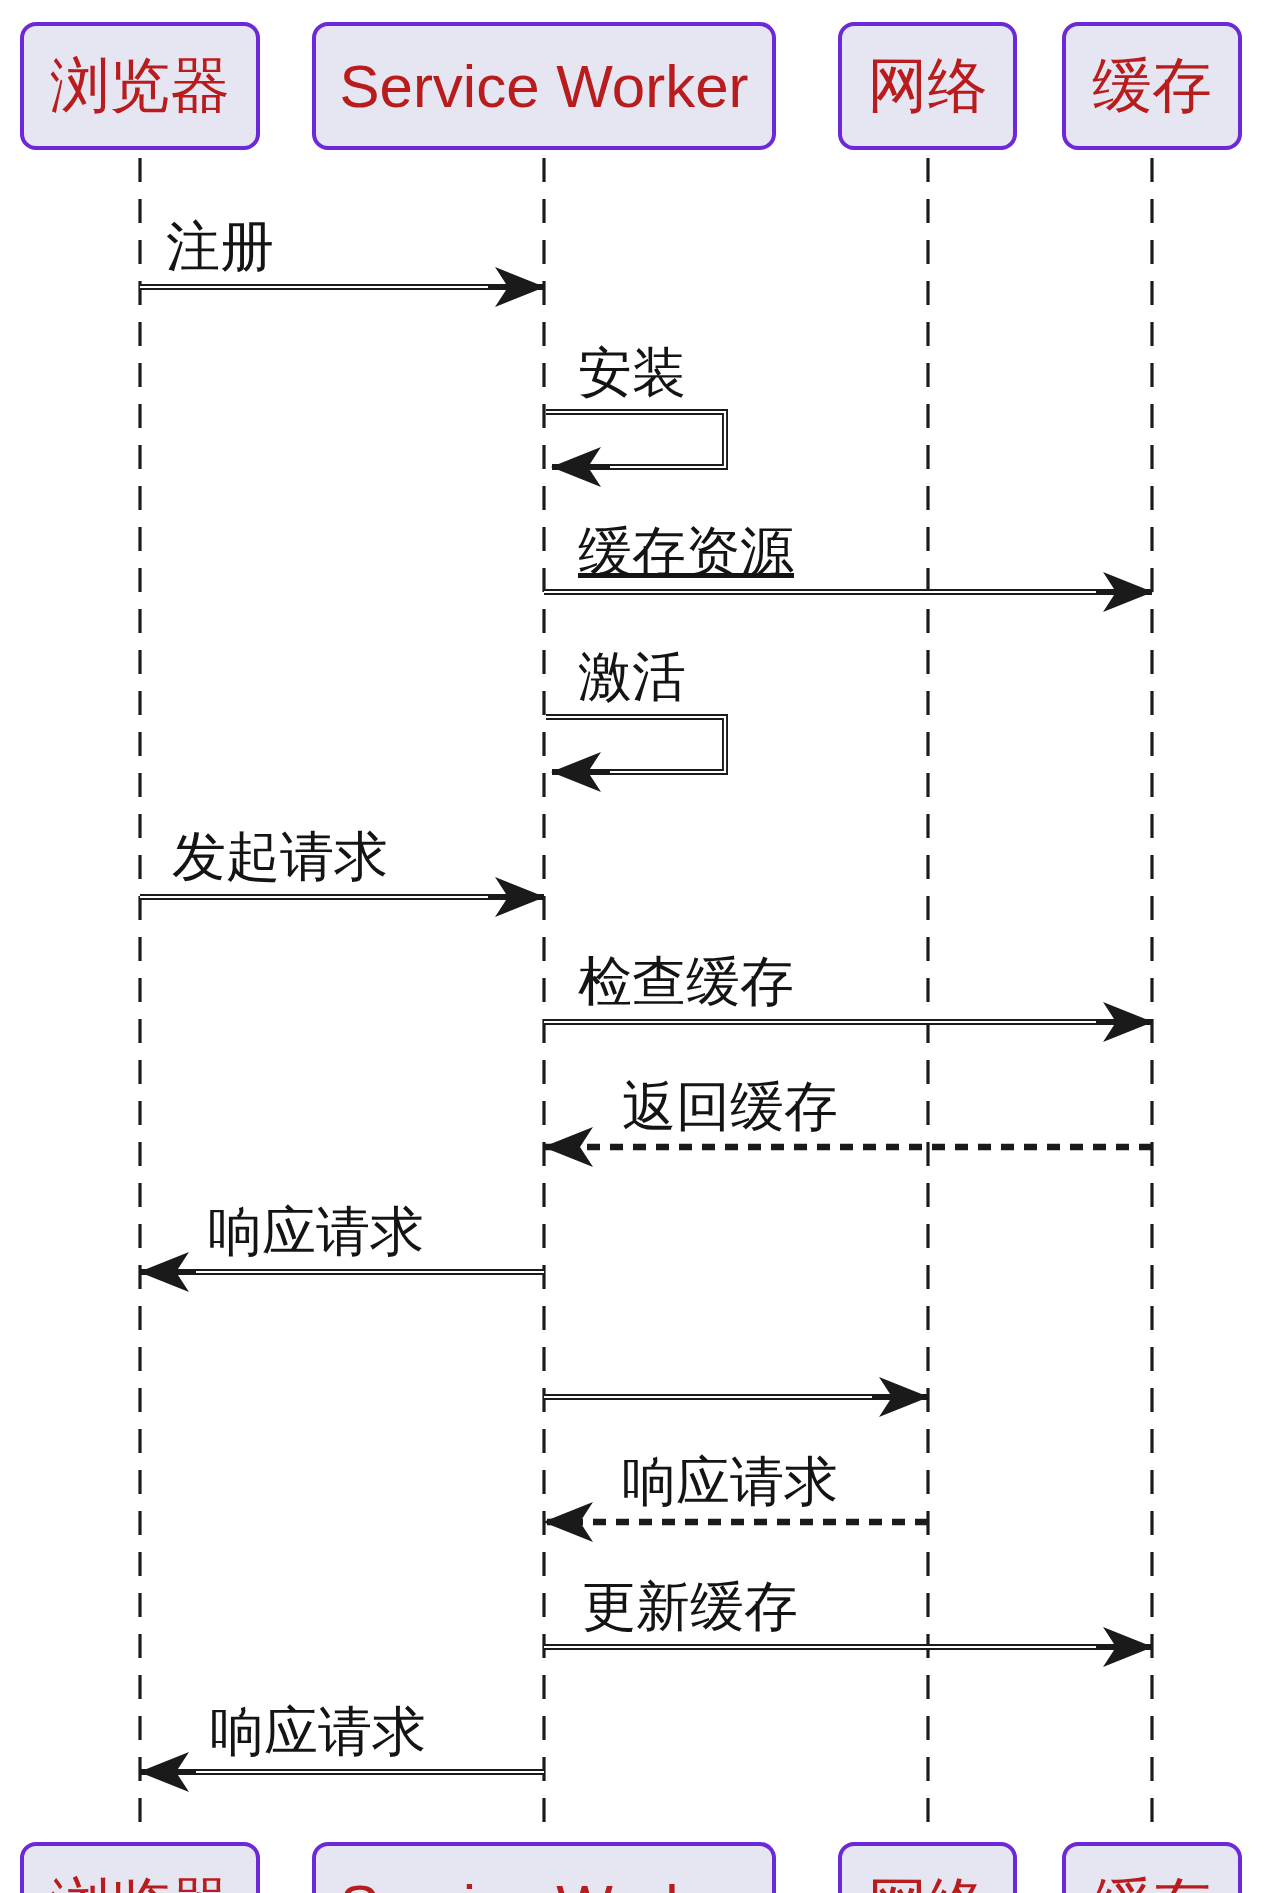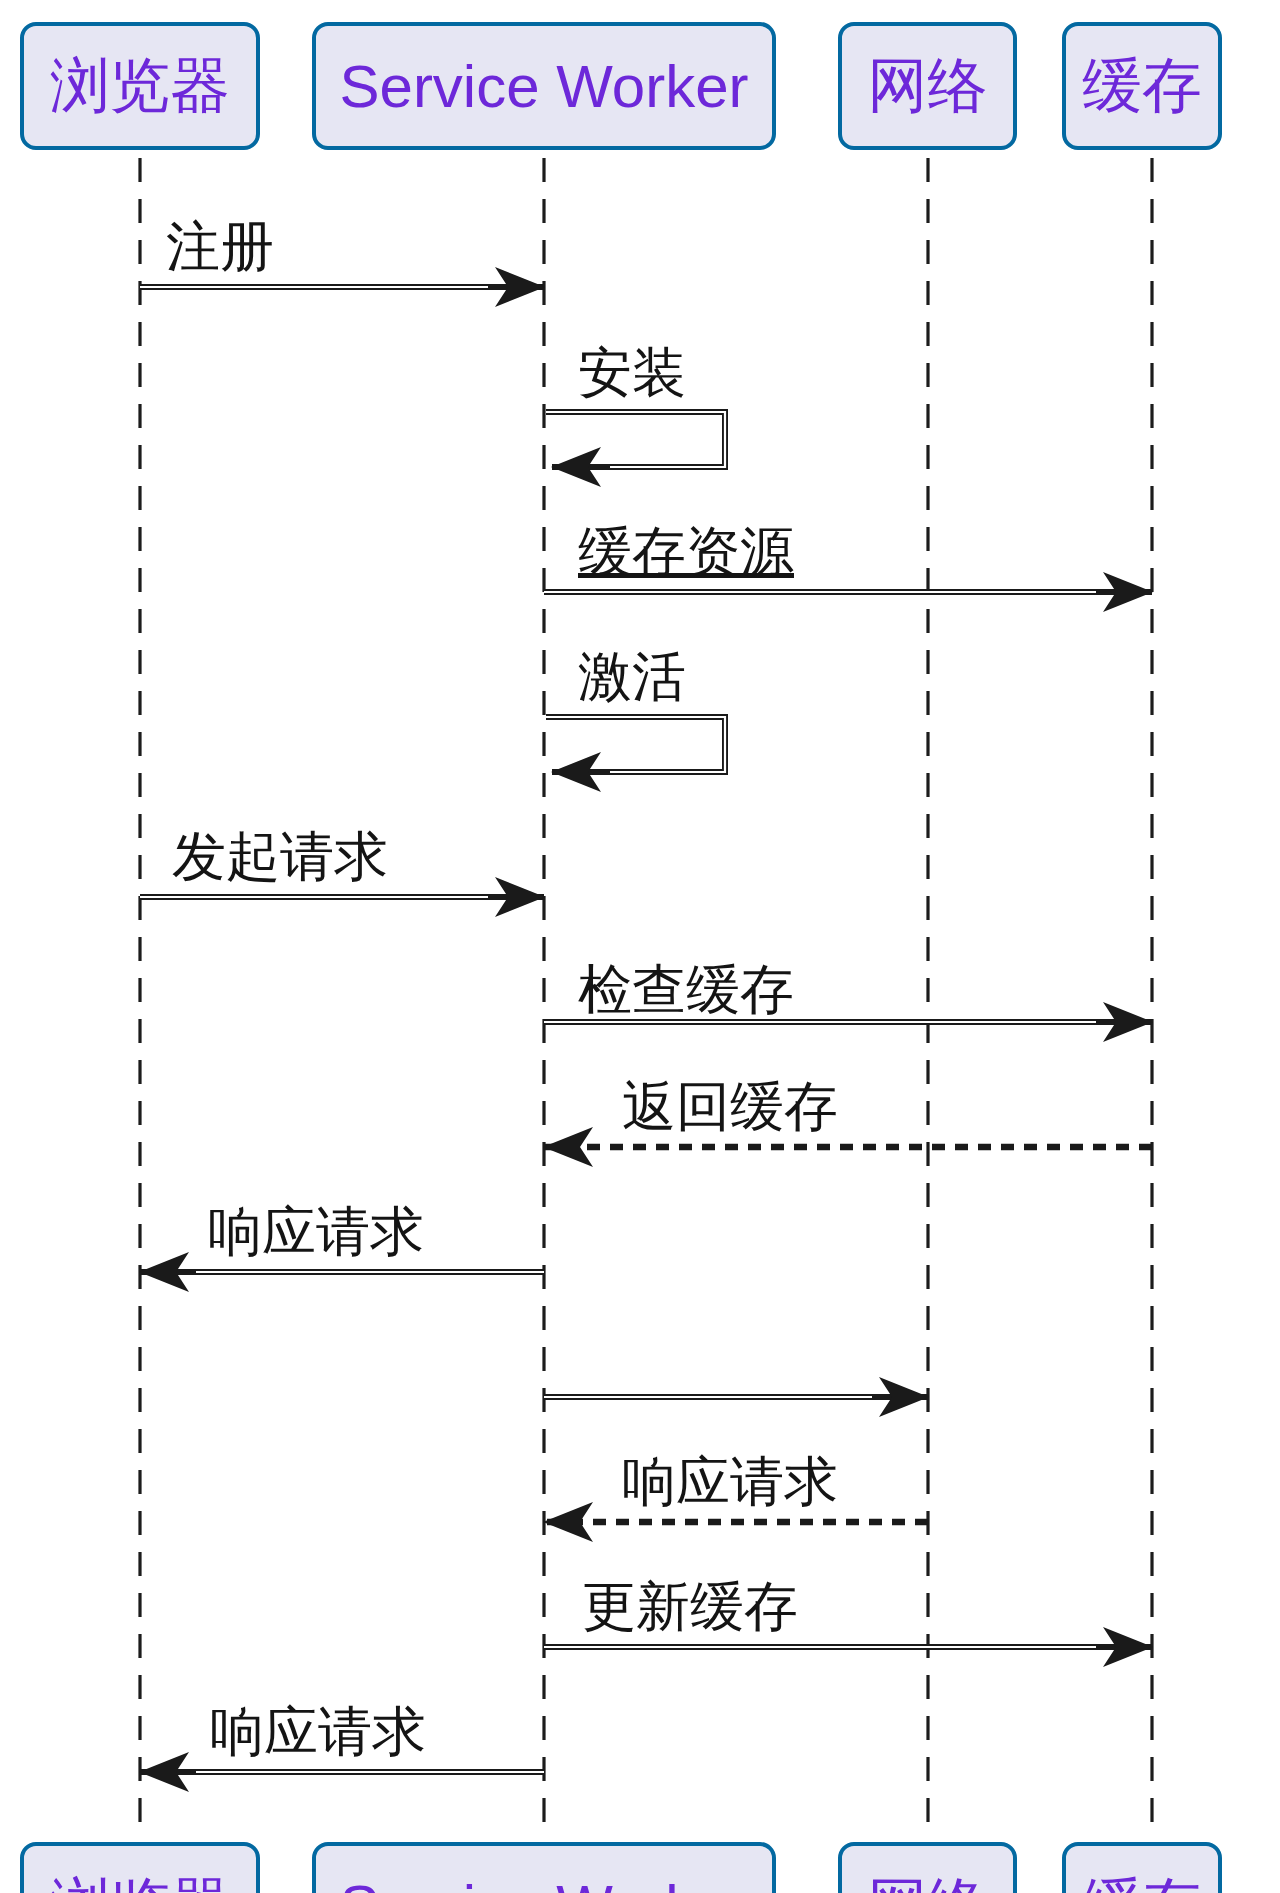--- a/index.html
+++ b/index.html
@@ -12,37 +12,37 @@
     width: 1280px;
     height: 1893px;
     overflow: hidden;
     background: #ffffff;
     font-family: "Liberation Sans", "DejaVu Sans", sans-serif;
   }
   .actor-box {
     position: absolute;
     height: 128px;
     box-sizing: border-box;
-    border: 4px solid #0369a1;
+    border: 4px solid #6d28d9;
     border-radius: 16px;
     background: #e6e6f3;
     display: flex;
     align-items: center;
     justify-content: center;
     font-size: 60px;
-    color: #6d28d9;
+    color: #b91c1c;
     white-space: nowrap;
     z-index: 2;
   }
   .actor-box.top { top: 22px; }
   .actor-box.bottom { top: 1842px; }
   .actor-box.browser { left: 20px;  width: 240px; }
   .actor-box.sw      { left: 312px; width: 464px; }
   .actor-box.network { left: 838px; width: 179px; }
-  .actor-box.cache   { left: 1062px; width: 160px; }
+  .actor-box.cache   { left: 1062px; width: 180px; }
 
   .msg-label {
     position: absolute;
     height: 64px;
     line-height: 64px;
     font-size: 54px;
     color: #141414;
     white-space: nowrap;
     z-index: 3;
   }
@@ -138,21 +138,21 @@
   </div>
   <div class="actor-box top cache">
     <span>缓存</span>
   </div>
 
   <div class="msg-label" style="left:166px; top:214px;text-align:center;">注册</div>
   <div class="msg-label" style="left:578px; top:340px;text-align:center;">安装</div>
   <div class="msg-label" style="left:578px; top:519px;text-decoration:underline;">缓存资源</div>
   <div class="msg-label" style="left:578px; top:644px;">激活</div>
   <div class="msg-label" style="left:172px; top:824px;">发起请求</div>
-  <div class="msg-label" style="left:578px; top:949px;margin-top:8px;">检查缓存</div>
+  <div class="msg-label" style="left:578px; top:949px;">检查缓存</div>
   <div class="msg-label" style="left:622px; top:1074px;">返回缓存</div>
   <div class="msg-label" style="left:208px; top:1199px;">响应请求</div>
   <div class="msg-label" style="left:622px; top:1449px;">响应请求</div>
   <div class="msg-label" style="left:582px; top:1574px;">更新缓存</div>
   <div class="msg-label" style="left:210px; top:1699px;">响应请求</div>
 
   <div class="actor-box bottom browser">
     <span>浏览器</span>
   </div>
   <div class="actor-box bottom sw">

